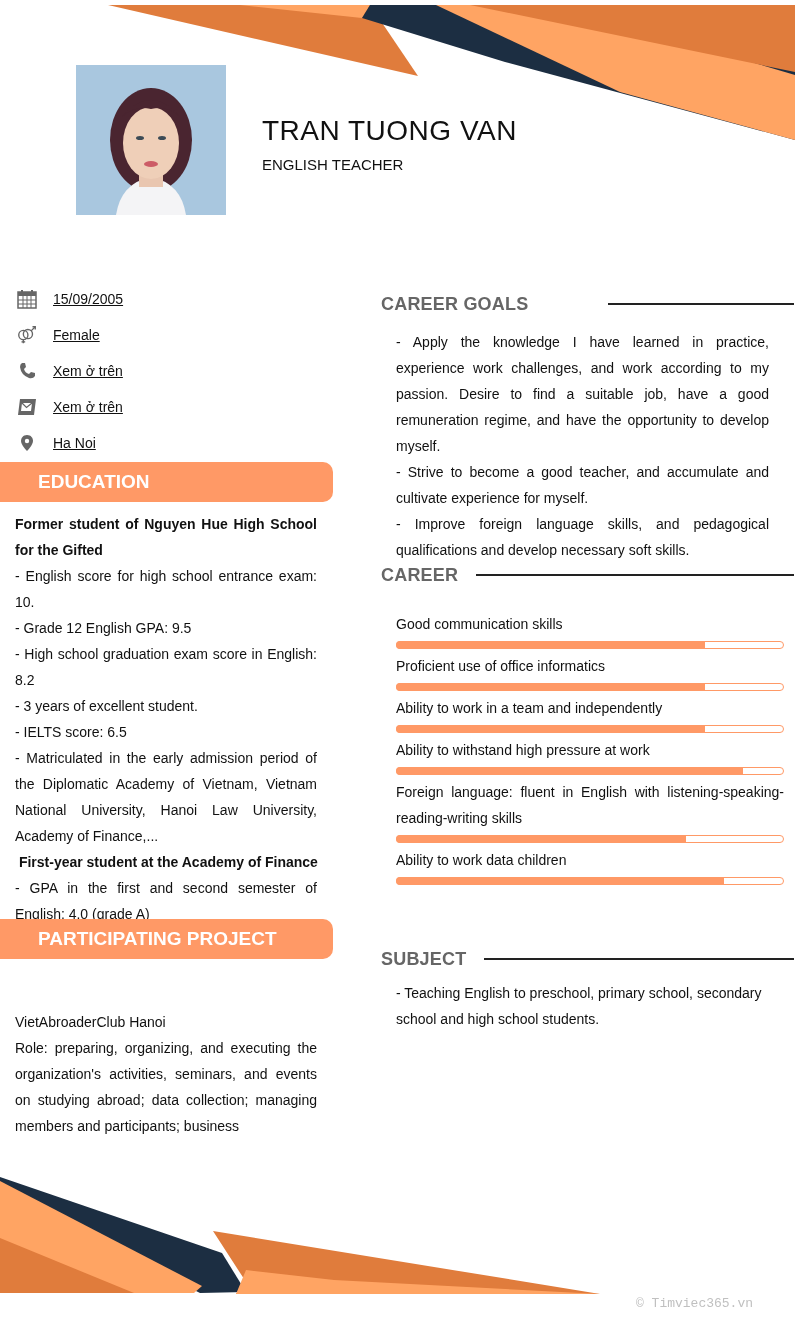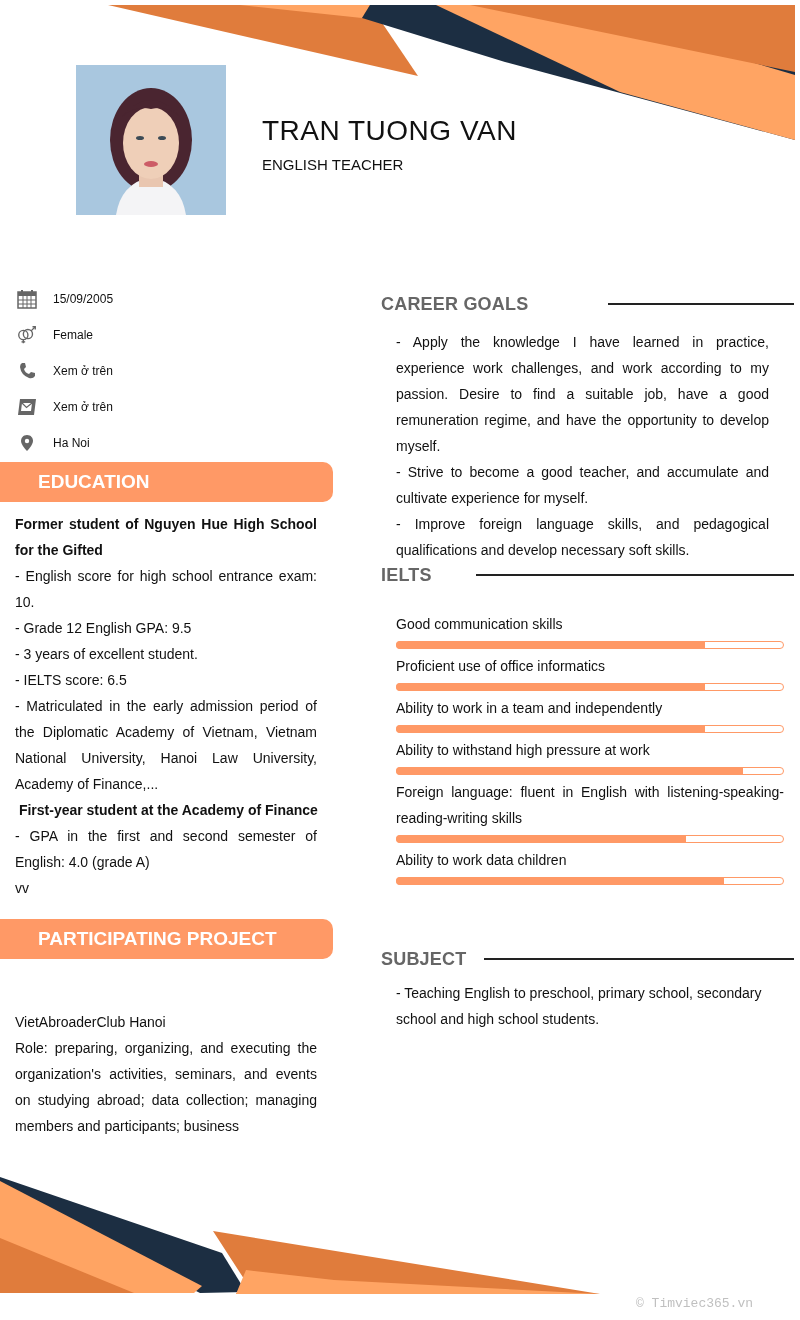--- a/index.html
+++ b/index.html
@@ -11,21 +11,21 @@
   .banner-bottom { top: 1170px; height: 130px; }
 
   .photo { position: absolute; left: 76px; top: 65px; width: 150px; height: 150px; overflow: hidden; background: #a9c7df; }
 
   .name { position: absolute; left: 262px; top: 115px; font-size: 28px; letter-spacing: 0.5px; font-weight: 400; color: #111; }
   .job-title { position: absolute; left: 262px; top: 156px; font-size: 15px; color: #111; }
 
   .contact { position: absolute; left: 16px; top: 281px; width: 300px; }
   .contact-row { height: 36px; display: flex; align-items: center; }
   .contact-icon { width: 22px; height: 22px; margin-right: 15px; display: flex; align-items: center; justify-content: center; }
-  .contact-text { font-size: 12px; color: #111; }
+  .contact-text { font-size: 14px; color: #111; text-decoration: underline; }
 
   .left-header { position: absolute; left: 0; width: 333px; height: 40px; background: #ff9966; border-radius: 0 10px 10px 0; color: #fff; font-weight: 700; font-size: 19px; padding-left: 38px; line-height: 40px; }
 
   .edu { position: absolute; left: 15px; top: 511px; width: 302px; font-size: 14px; line-height: 26px; text-align: justify; }
   .edu .bold { font-weight: 700; }
   .edu p { margin: 0; }
 
   .proj { position: absolute; left: 15px; top: 1009px; width: 302px; font-size: 14px; line-height: 26px; text-align: justify; }
 
   .right-title { position: absolute; left: 381px; font-size: 18px; font-weight: 700; color: #666; letter-spacing: 0.2px; }
@@ -125,20 +125,21 @@
     </span>
     <span class="contact-text">Ha Noi</span>
   </div>
 </div>
 
 <div class="left-header" style="top:462px;">EDUCATION</div>
 <div class="edu">
   <p class="bold">Former student of Nguyen Hue High School for the Gifted</p>
   <p>- English score for high school entrance exam: 10.</p>
   <p>- Grade 12 English GPA: 9.5</p>
+  <p>- High school graduation exam score in English: 8.2</p>
   <p>- 3 years of excellent student.</p>
   <p>- IELTS score: 6.5</p>
   <p>- Matriculated in the early admission period of the Diplomatic Academy of Vietnam, Vietnam National University, Hanoi Law University, Academy of Finance,...</p>
   <p class="bold" style="white-space:pre;"> First-year student at the Academy of Finance</p>
   <p>- GPA in the first and second semester of English: 4.0 (grade A)</p>
   <p>vv</p>
 </div>
 
 <div class="left-header" style="top:919px;">PARTICIPATING PROJECT</div>
 <div class="proj">
@@ -147,21 +148,21 @@
 </div>
 
 <div class="right-title" style="top:294px;">CAREER GOALS</div>
 <div class="right-rule" style="top:303px; left:608px;"></div>
 <div class="goals">
   <p>- Apply the knowledge I have learned in practice, experience work challenges, and work according to my passion. Desire to find a suitable job, have a good remuneration regime, and have the opportunity to develop myself.</p>
   <p>- Strive to become a good teacher, and accumulate and cultivate experience for myself.</p>
   <p>- Improve foreign language skills, and pedagogical qualifications and develop necessary soft skills.</p>
 </div>
 
-<div class="right-title" style="top:565px;">IELTS</div>
+<div class="right-title" style="top:565px;">CAREER</div>
 <div class="right-rule" style="top:574px; left:476px;"></div>
 <div class="skills">
   <div class="skill">
     <div class="skill-label">Good communication skills</div>
     <div class="skill-track">
         <div class="skill-fill" style="width: 80%;"></div>
       </div>
   </div>
   <div class="skill">
     <div class="skill-label">Proficient use of office informatics</div>

